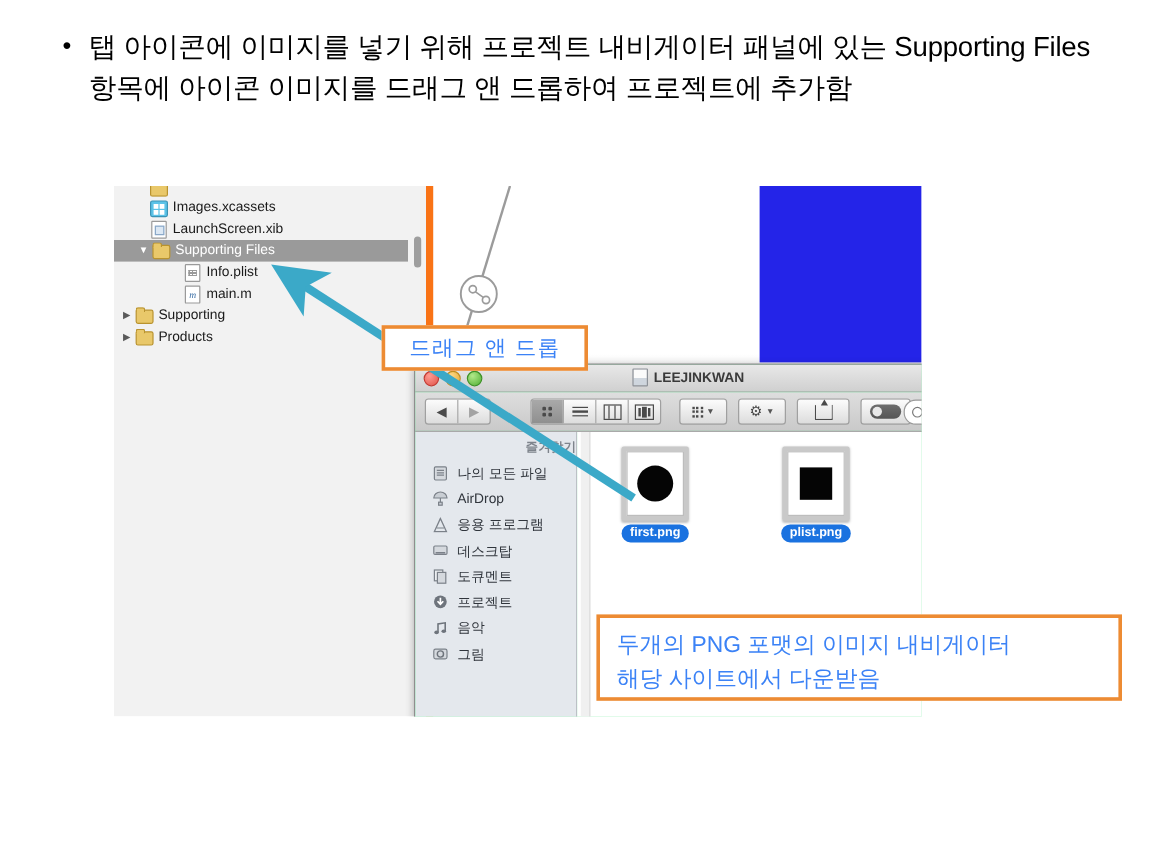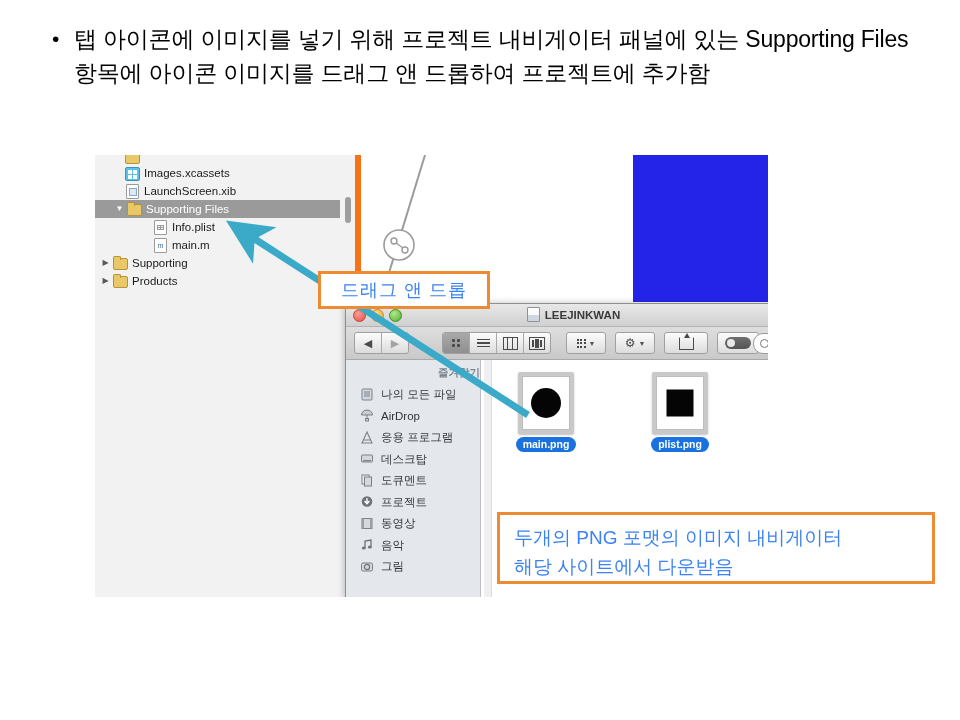--- a/index.html
+++ b/index.html
@@ -733,30 +733,20 @@
           <div class="fs-row">
             <span class="fs-ic">
               <svg class="fs-glyph" viewBox="0 0 14 13">
                   <circle cx="7" cy="6.5" r="5.3" fill="#6e747c"></circle>
                   <path d="M7 3.2 L7 8 M4.6 6 L7 8.6 L9.4 6" stroke="#ffffff" stroke-width="1.4" fill="none"></path>
                 </svg>
             </span>
             <span>프로젝트</span>
           </div>
 
-          <div class="fs-row">
-            <span class="fs-ic">
-              <svg class="fs-glyph" viewBox="0 0 14 13">
-                  <rect x="2" y="1.5" width="10" height="10" fill="#d5d9de" stroke="#7b8189"></rect>
-                  <rect x="2" y="1.5" width="2" height="10" fill="#9aa0a8"></rect>
-                  <rect x="10" y="1.5" width="2" height="10" fill="#9aa0a8"></rect>
-                </svg>
-            </span>
-            <span>동영상</span>
-          </div>
 
           <div class="fs-row">
             <span class="fs-ic">
               <svg class="fs-glyph" viewBox="0 0 14 13">
                   <path d="M5 10 L5 3 L11 2 L11 9" stroke="#6e747c" stroke-width="1.3" fill="none"></path>
                   <ellipse cx="3.8" cy="10" rx="1.9" ry="1.5" fill="#6e747c"></ellipse>
                   <ellipse cx="9.8" cy="9" rx="1.9" ry="1.5" fill="#6e747c"></ellipse>
                 </svg>
             </span>
             <span>음악</span>
@@ -775,21 +765,21 @@
 
         <div class="finder-content">
           <div class="fc-scroll"></div>
 
           <div class="file-item" style="left:26px; top:12px;">
             <div class="file-thumb">
               <i>
                   <span class="shape-circle"></span>
                 </i>
             </div>
-            <span class="file-label">main.png</span>
+            <span class="file-label">first.png</span>
           </div>
 
           <div class="file-item" style="left:160px; top:12px;">
             <div class="file-thumb">
               <i>
                   <span class="shape-square"></span>
                 </i>
             </div>
             <span class="file-label">plist.png</span>
           </div>

